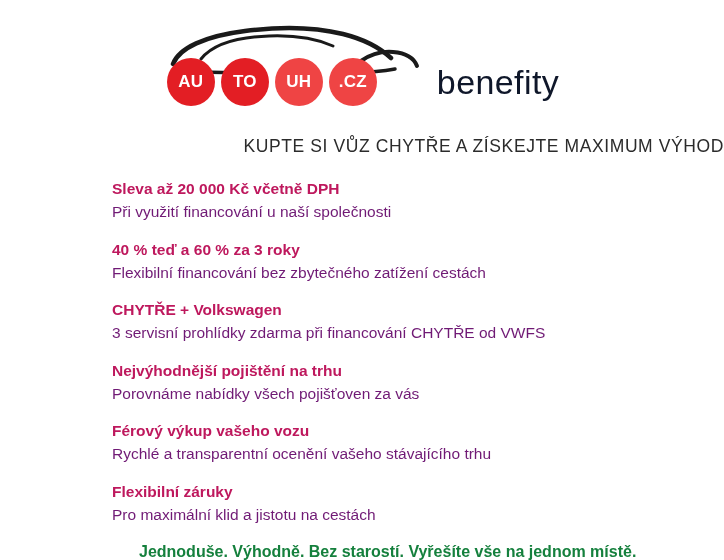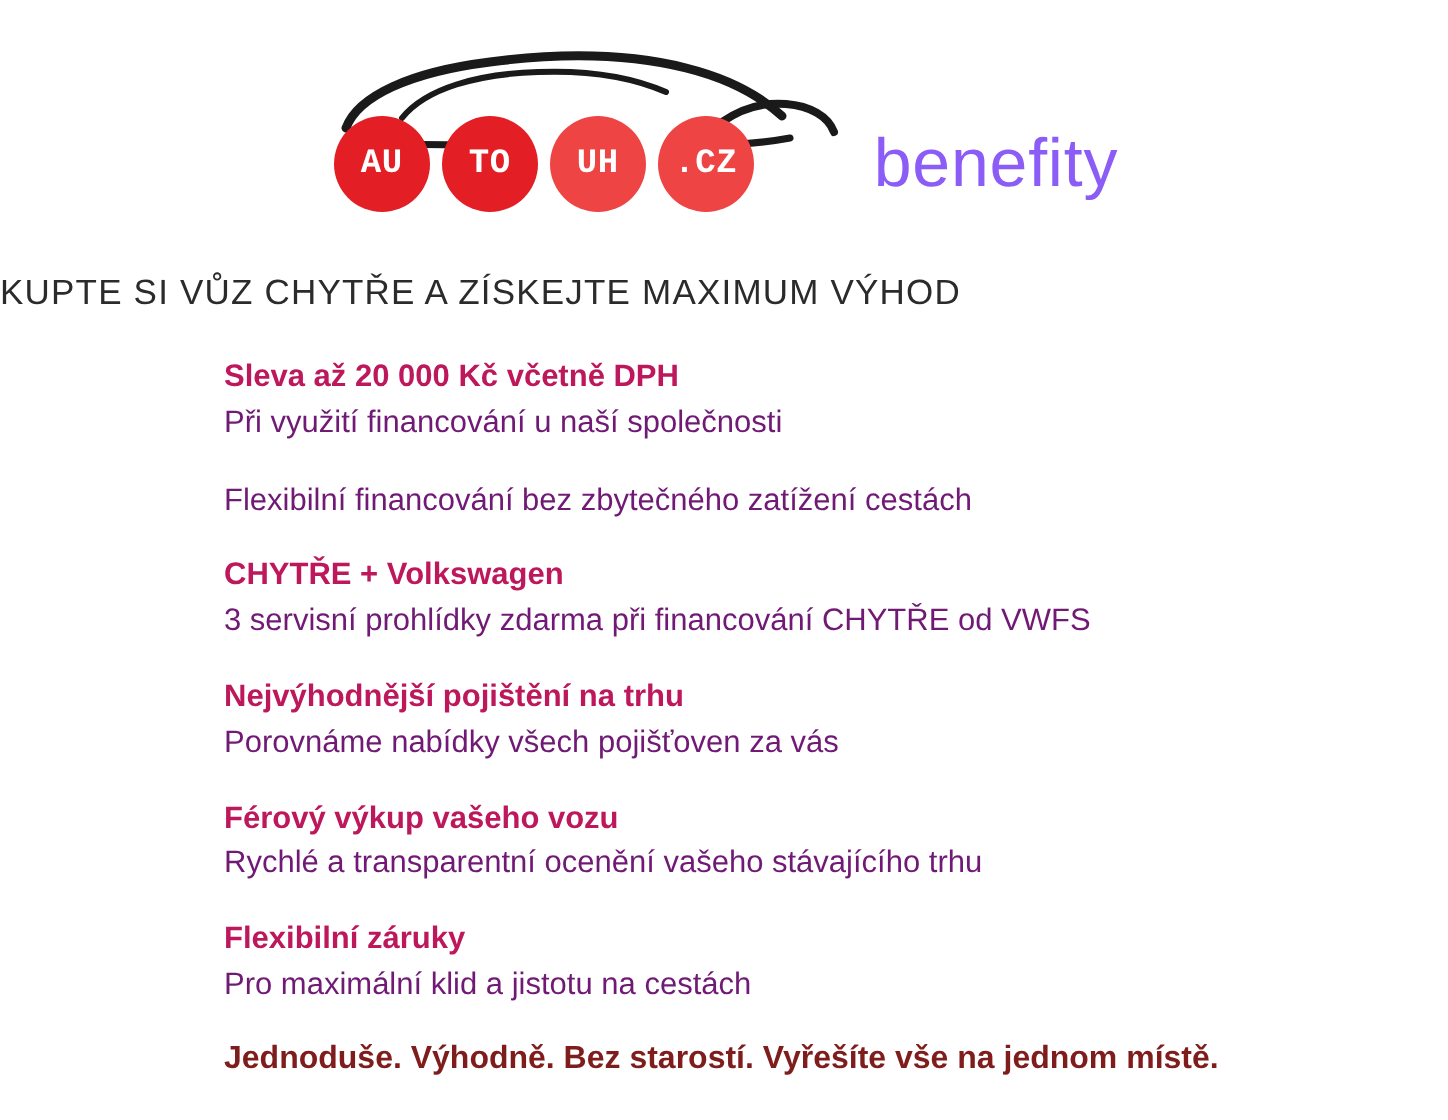--- a/index.html
+++ b/index.html
@@ -59,36 +59,36 @@
     width: 48px;
     height: 48px;
     border-radius: 50%;
     display: flex;
     align-items: center;
     justify-content: center;
     color: #ffffff;
     font-weight: bold;
     font-size: 17px;
     letter-spacing: 0.3px;
-    font-family: Liberation Mono, monospace;
+    font-family: Liberation Sans, sans-serif;
   }
   .circle.red { background: #e31e24; }
   .circle.dark { background: #ef4444; }
   .benefity {
     font-size: 34px;
-    color: #8b5cf6;
+    color: #0f172a;
     font-weight: normal;
     margin-left: 12px;
     margin-top: 40px;
     letter-spacing: 0.4px;
   }
 
   
   .headline {
-    text-align: left;
+    text-align: right;
     font-size: 17.5px;
     letter-spacing: 0.6px;
     color: #2b2b2b;
     margin-top: 16px;
     font-weight: normal;
   }
 
   
   .benefits {
     margin-top: 22px;
@@ -108,21 +108,22 @@
     font-size: 15.5px;
     font-weight: normal;
     color: #701a75;
     line-height: 1.4;
     margin-top: 1px;
   }
   .footer-line {
     margin-top: 10px;
     font-size: 16px;
     font-weight: bold;
-    color: #7f1d1d;
+    color: #15803d;
+    margin-left: 27px;
   }
 </style>
 </head>
 <body>
 
 <div class="page">
 
   <div class="logo-block">
     <div class="logo-inner">
 
@@ -150,20 +151,21 @@
   <div class="headline">KUPTE SI VŮZ CHYTŘE A ZÍSKEJTE MAXIMUM VÝHOD</div>
 
   <div class="benefits">
 
     <div class="benefit">
       <div class="benefit-title">Sleva až 20 000 Kč včetně DPH</div>
       <div class="benefit-desc">Při využití financování u naší společnosti</div>
     </div>
 
     <div class="benefit">
+      <div class="benefit-title">40 % teď a 60 % za 3 roky</div>
       <div class="benefit-desc">Flexibilní financování bez zbytečného zatížení cestách</div>
     </div>
 
     <div class="benefit">
       <div class="benefit-title">CHYTŘE + Volkswagen</div>
       <div class="benefit-desc">3 servisní prohlídky zdarma při financování CHYTŘE od VWFS</div>
     </div>
 
     <div class="benefit">
       <div class="benefit-title">Nejvýhodnější pojištění na trhu</div>

